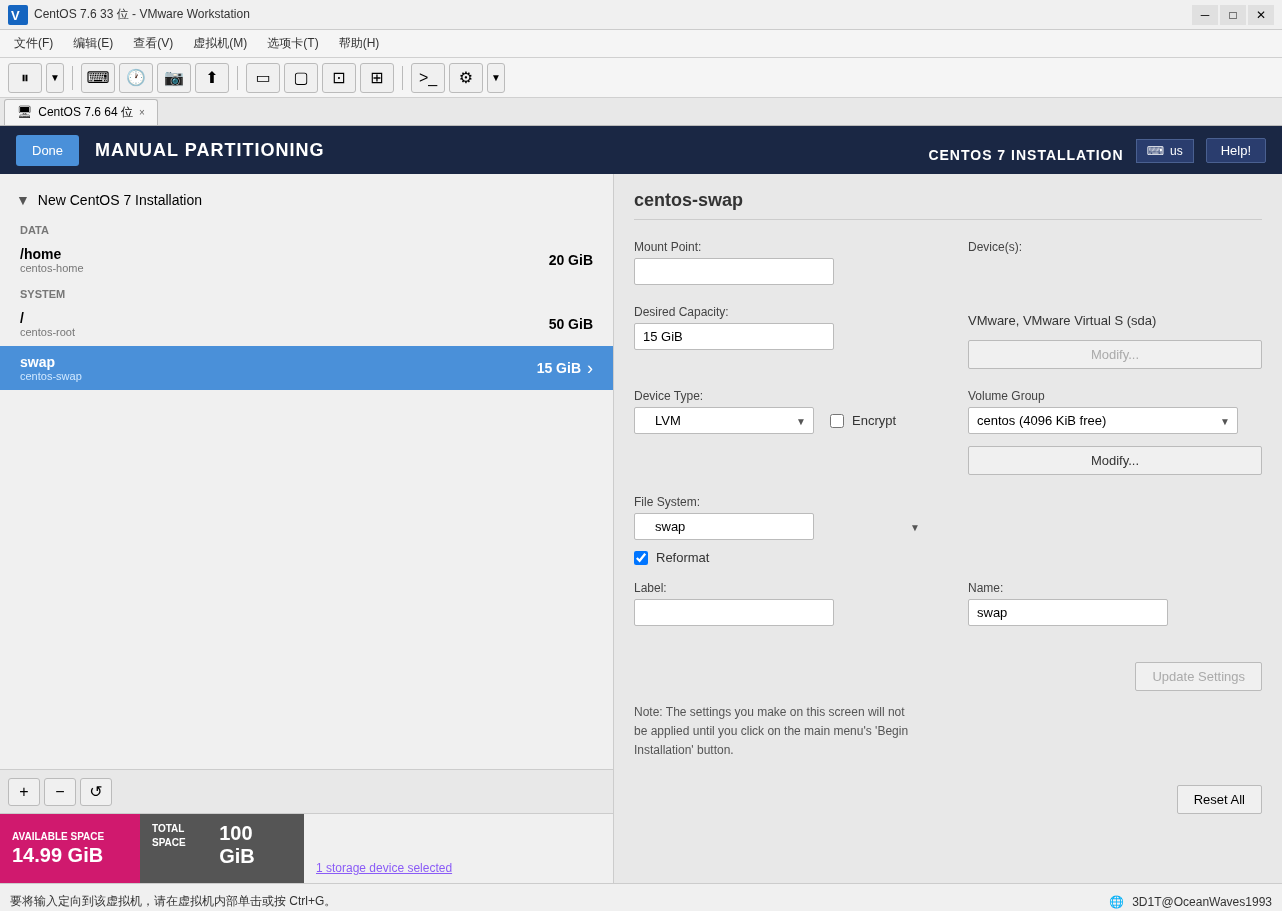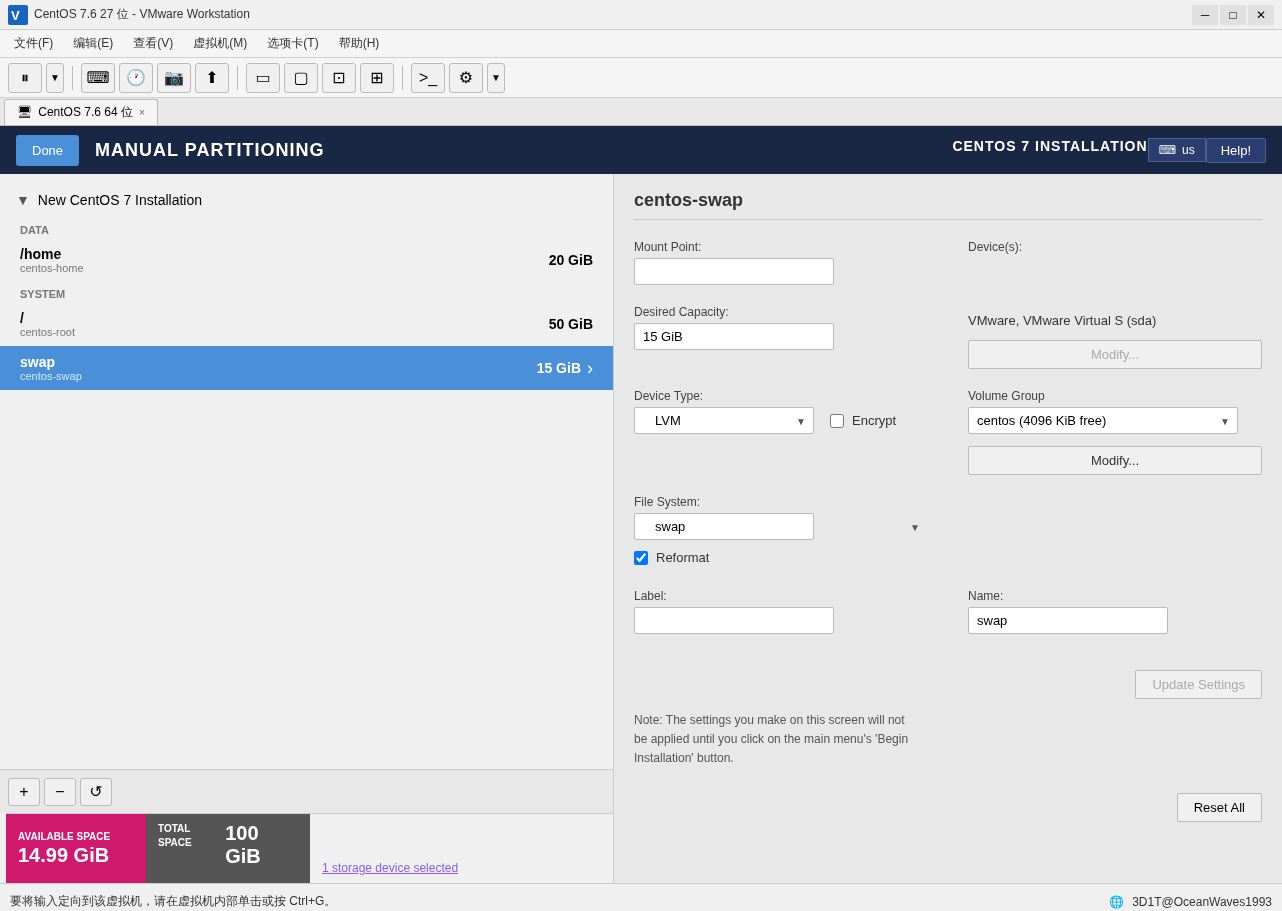--- a/index.html
+++ b/index.html
@@ -95,21 +95,21 @@
     .header-title { font-size: 18px; font-weight: bold; letter-spacing: 1px; text-transform: uppercase; }
     .done-btn {
       background: #4a90d9;
       color: white;
       border: none;
       padding: 8px 16px;
       cursor: pointer;
       font-size: 13px;
       border-radius: 3px;
     }
-    .header-right { display: flex; align-items: flex-start; }
+    .header-right { display: flex; align-items: flex-end; gap: 12px; }
     .centos-label { font-size: 14px; font-weight: bold; letter-spacing: 1px; }
     .keyboard-btn {
       background: #2a3d6e;
       border: 1px solid #4a6090;
       color: white;
       padding: 4px 10px;
       cursor: pointer;
       font-size: 12px;
       display: flex; align-items: center; gap: 6px;
     }
@@ -193,21 +193,20 @@
       font-size: 16px;
       border-radius: 3px;
     }
 
     
     .space-bar {
       display: flex;
       height: 70px;
       background: #f0f0f0;
       border-top: 1px solid #ccc;
-      margin-left: 6px;
     }
     .space-available {
       background: #d0196e;
       color: white;
       padding: 8px 12px;
       display: flex;
       flex-direction: column;
       justify-content: center;
       width: 140px;
     }
@@ -326,21 +325,21 @@
     }
 
     .reformat-row { display: flex; align-items: center; gap: 8px; margin-top: 6px; }
     .reformat-cb { width: 14px; height: 14px; cursor: pointer; }
     .reformat-label { font-size: 13px; color: #333; }
 
     .label-name-row {
       display: grid;
       grid-template-columns: 1fr 1fr;
       gap: 16px 40px;
-      margin-top: 24px;
+      margin-top: 16px;
     }
     .name-input {
       padding: 5px 8px;
       border: 1px solid #bbb;
       background: white;
       font-size: 13px;
       border-radius: 2px;
       width: 200px;
     }
 
@@ -399,21 +398,21 @@
 </head>
 <body>
 
 <div class="titlebar">
   <div class="titlebar-icon">
     <svg width="20" height="20" viewBox="0 0 20 20">
       <rect width="20" height="20" rx="2" fill="#1565c0"></rect>
       <text x="3" y="15" font-size="13" fill="white" font-weight="bold">V</text>
     </svg>
   </div>
-  <span class="titlebar-title">CentOS 7.6 27 位 - VMware Workstation</span>
+  <span class="titlebar-title">CentOS 7.6 33 位 - VMware Workstation</span>
   <div class="titlebar-btns">
     <button class="titlebar-btn">─</button>
     <button class="titlebar-btn">□</button>
     <button class="titlebar-btn close">✕</button>
   </div>
 </div>
 
 <div class="menubar">
   <span class="menu-item">文件(F)</span>
   <span class="menu-item">编辑(E)</span>

